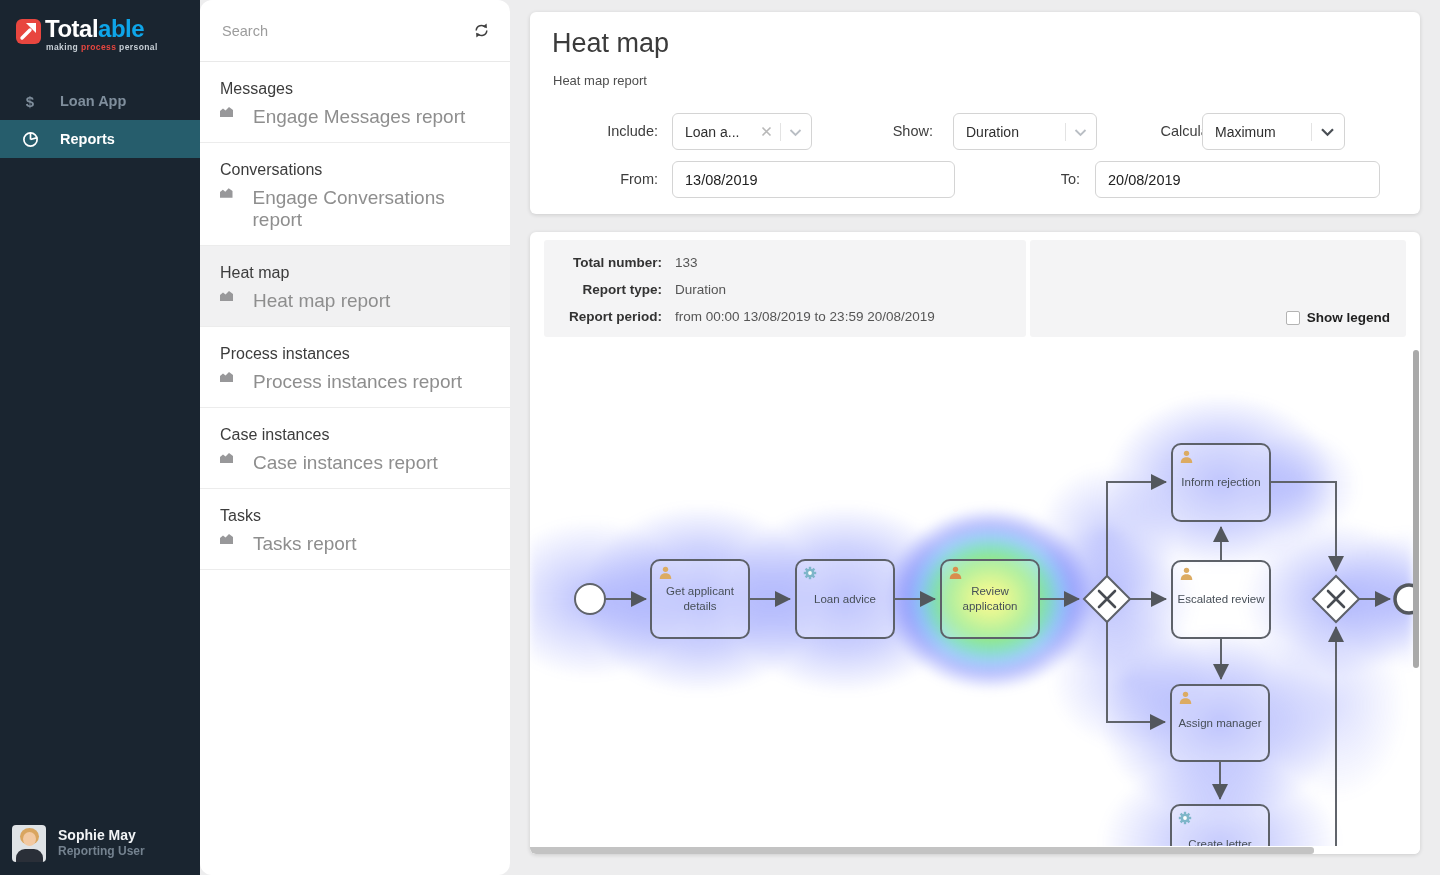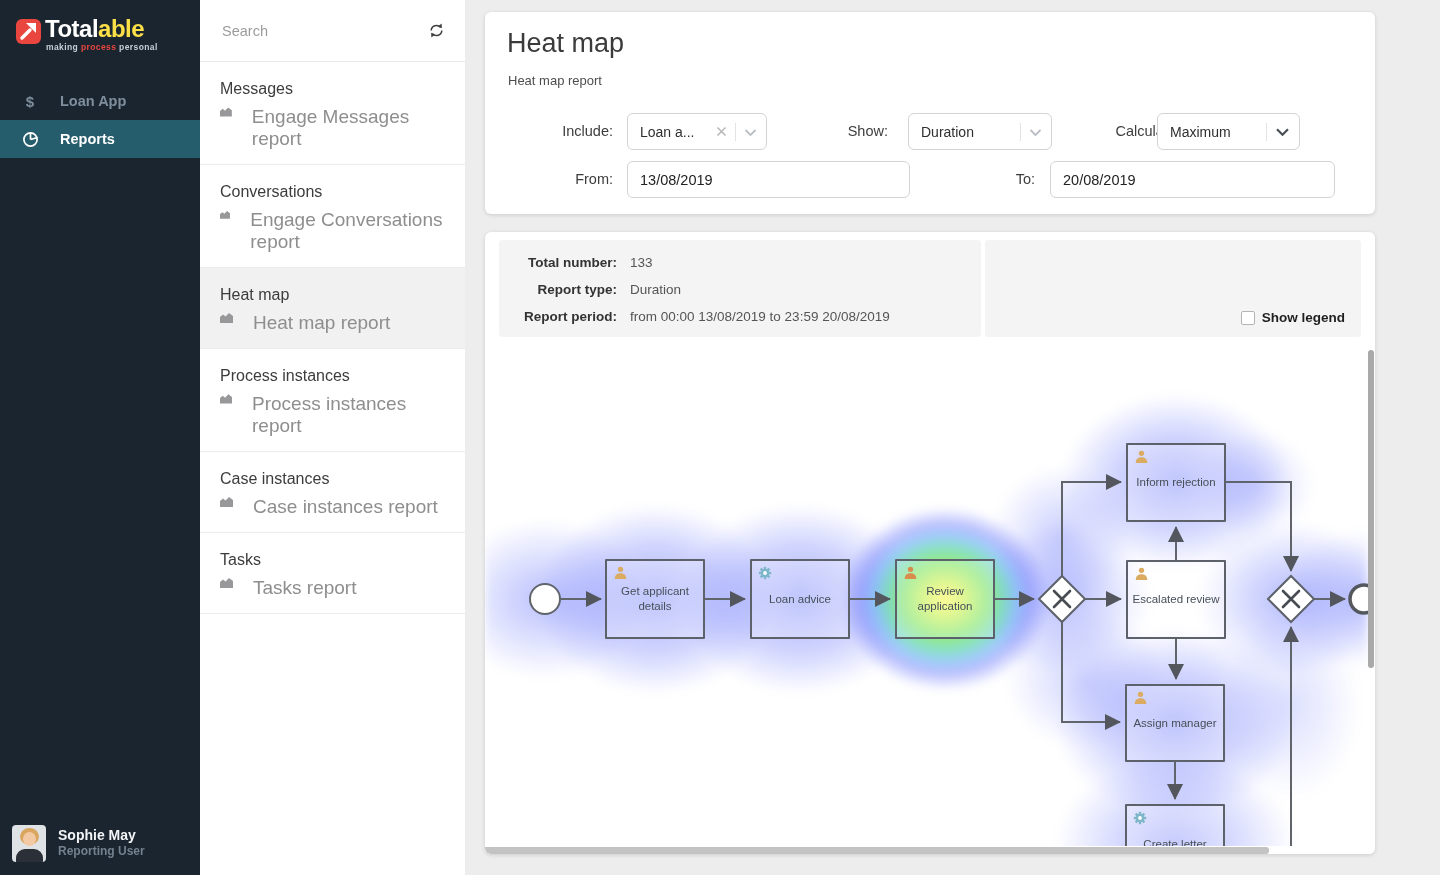--- a/index.html
+++ b/index.html
@@ -4,40 +4,40 @@
 <style>
   html,body{margin:0;padding:0;width:1440px;height:875px;overflow:hidden;
     font-family:"Liberation Sans","DejaVu Sans",sans-serif;background:#ededee;}
   .app{display:flex;width:1440px;height:875px;}
 
   
   .sidebar{width:200px;background:#1a2530;position:relative;flex:none;}
   .logo-row{display:flex;align-items:flex-start;padding:16px 10px 0 16px;}
   .logo-mark{width:25px;height:25px;border-radius:6px;background:#e8463f;flex:none;margin-top:3px;}
   .brand{margin-left:4px;font-size:24px;font-weight:bold;letter-spacing:-.5px;line-height:26px;}
-  .brand .wa{color:#fff;} .brand .wb{color:#fde047;}
+  .brand .wa{color:#fff;} .brand .wb{color:#0ea5e9;}
   .tagline{margin:-2px 0 0 46px;font-size:8.5px;letter-spacing:.4px;color:#c7cfd6;font-weight:bold;}
   .tagline .accent{color:#e8463f;}
   .nav{margin-top:30px;}
   .nav-item{height:38px;display:flex;align-items:center;padding-left:20px;color:#7f8e9c;
     font-weight:bold;font-size:14.5px;cursor:pointer;}
   .nav-item .nicon{width:20px;text-align:center;margin-right:20px;font-size:15px;}
   .nav-item.active{background:#265d6c;color:#fff;}
   .user-block{position:absolute;left:0;bottom:6px;width:192px;height:52px;display:flex;
     align-items:center;padding-left:12px;box-sizing:border-box;}
   .avatar{width:34px;height:37px;border-radius:4px;background:#dfe3e6;position:relative;overflow:hidden;flex:none;}
   .av-hair{position:absolute;top:3px;left:8px;width:19px;height:17px;border-radius:50%;background:#d9a55f;}
   .av-face{position:absolute;top:7px;left:11px;width:13px;height:14px;border-radius:50%;background:#f2c9a2;}
   .av-body{position:absolute;bottom:0;left:4px;width:27px;height:13px;border-radius:9px 9px 0 0;background:#2a2f38;}
   .user-meta{margin-left:12px;line-height:1.25;}
   .user-name{color:#f2f4f6;font-size:14px;font-weight:bold;}
   .user-role{color:#74828f;font-size:12px;font-weight:bold;}
 
   
-  .rpanel{width:265px;background:#fff;flex:none;}
+  .rpanel{width:310px;background:#fff;flex:none;border-radius:12px;}
   .search-row{height:61px;display:flex;align-items:center;padding:0 20px;border-bottom:1px solid #e9e9e9;}
   .search-input{flex:1;border:none;outline:none;font-size:14.5px;color:#333;
     font-family:"Liberation Sans","DejaVu Sans",sans-serif;}
   .search-input::placeholder{color:#9c9c9c;}
   .refresh-btn{width:18px;height:18px;border:none;background:none;padding:0;cursor:pointer;}
   .r-item{padding:18px 20px 14px;border-bottom:1px solid #ececec;cursor:pointer;}
   .r-item.selected{background:#f1f1f2;}
   .r-title{font-size:16px;color:#3c3c3c;margin-bottom:8px;}
   .r-sub{display:flex;gap:20px;align-items:flex-start;font-size:19px;color:#8e8e8e;}
 
@@ -81,21 +81,21 @@
     radial-gradient(115px 88px at 691px 137px, rgba(85,100,250,.5) 0%, rgba(85,100,250,.26) 55%, rgba(85,100,250,0) 100%),
     radial-gradient(70px 70px at 577px 190px, rgba(85,100,250,.3) 0%, rgba(85,100,250,0) 100%),
     radial-gradient(120px 95px at 690px 378px, rgba(85,100,250,.5) 0%, rgba(85,100,250,.26) 55%, rgba(85,100,250,0) 100%),
     radial-gradient(80px 70px at 600px 335px, rgba(85,100,250,.28) 0%, rgba(85,100,250,0) 100%),
     radial-gradient(120px 88px at 690px 500px, rgba(85,100,250,.46) 0%, rgba(85,100,250,0) 100%),
     radial-gradient(95px 78px at 806px 254px, rgba(85,100,250,.44) 0%, rgba(85,100,250,0) 100%),
     radial-gradient(85px 70px at 879px 254px, rgba(85,100,250,.34) 0%, rgba(85,100,250,0) 100%),
     radial-gradient(70px 95px at 806px 360px, rgba(85,100,250,.2) 0%, rgba(85,100,250,0) 100%),
     radial-gradient(60px 55px at 770px 140px, rgba(85,100,250,.24) 0%, rgba(85,100,250,0) 100%);}
   .dsvg{position:absolute;inset:0;}
-  .task{position:absolute;width:100px;height:80px;border:2px solid #5d6169;border-radius:1px;
+  .task{position:absolute;width:100px;height:80px;border:2px solid #5d6169;border-radius:10px;
     background:rgba(255,255,255,.26);box-sizing:border-box;display:flex;align-items:center;
     justify-content:center;text-align:center;font-size:11.5px;color:#474f58;line-height:1.3;padding:4px 3px;}
   .task .t-icon{position:absolute;top:5px;left:6px;width:14px;height:14px;}
   .vtrack{position:absolute;right:0;top:113px;width:7px;bottom:0;background:#fff;}
   .vthumb{position:absolute;right:1px;top:118px;width:6px;height:318px;background:#a9a9a9;border-radius:3px;cursor:pointer;}
   .htrack{position:absolute;left:0;bottom:0;height:8px;right:7px;background:#fff;}
   .hthumb{position:absolute;left:0;bottom:0;height:7px;width:784px;background:#c3c3c3;border-radius:0 3px 3px 0;cursor:pointer;}
 </style>
 </head>
 <body>

